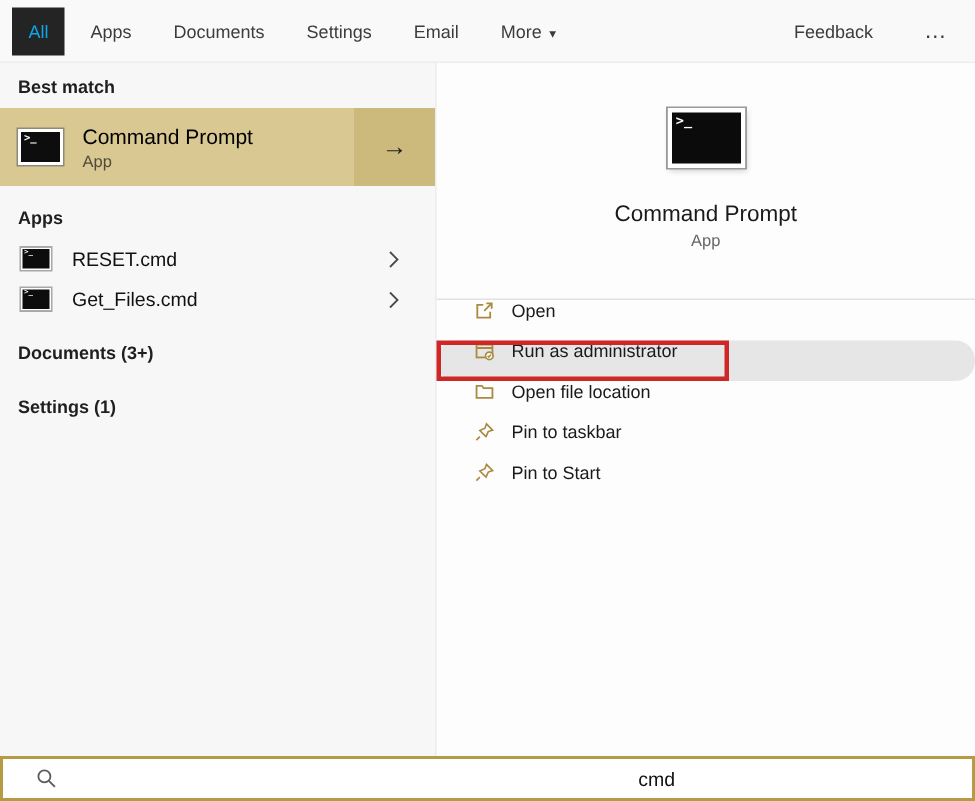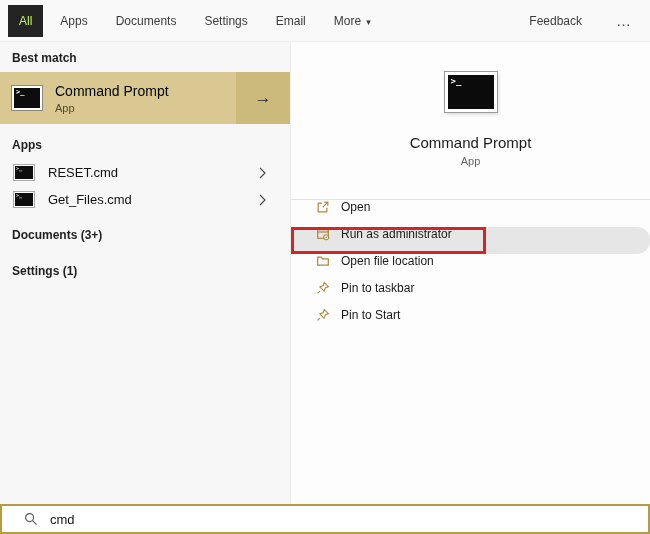--- a/index.html
+++ b/index.html
@@ -20,21 +20,21 @@
     display:flex; align-items:center;
     padding:0 14px 0 8px;
     background:#f9f9f9;
     border-bottom:1px solid #ededed;
   }
   .tab {
     font-size:12px; color:#3c3c3c;
     padding:9px 11px; margin-right:6px;
     cursor:pointer; white-space:nowrap;
   }
-  .tab.active { background:#242424; color:#bef264; }
+  .tab.active { background:#242424; color:#0ea5e9; }
   .tab .chev { font-size:9px; margin-left:5px; color:#3c3c3c; }
   .spacer { flex:1; }
   .feedback { font-size:12px; color:#3c3c3c; margin-right:30px; cursor:pointer; }
   .ellipsis { font-size:15px; color:#3c3c3c; cursor:pointer; letter-spacing:1px; padding:0 4px; }
 
   
   .main { flex:1; display:flex; min-height:0; }
   .left  { flex:0 0 290px; width:290px; background:#f7f7f7; }
   .right { flex:1; background:#fdfdfd; border-left:1px solid #ececec; display:flex; flex-direction:column; }
 
@@ -110,21 +110,21 @@
     flex:0 0 30px; height:30px;
     background:#ffffff;
     border:2px solid #b59b43;
     display:flex; align-items:center;
     padding-left:22px;
   }
   .search-icon { flex:none; }
   .search-input {
     border:none; outline:none; background:transparent;
     font-size:13px; color:#111111; margin-left:12px;
-    font-family:inherit; width:400px; padding:0;
+    font-family:inherit; width:400px; padding:0;text-align:right;
   }
 </style>
 </head>
 <body>
 
 <div class="screen">
 
   <div class="topbar">
     <div class="tab active">All</div>
     <div class="tab">Apps</div>

